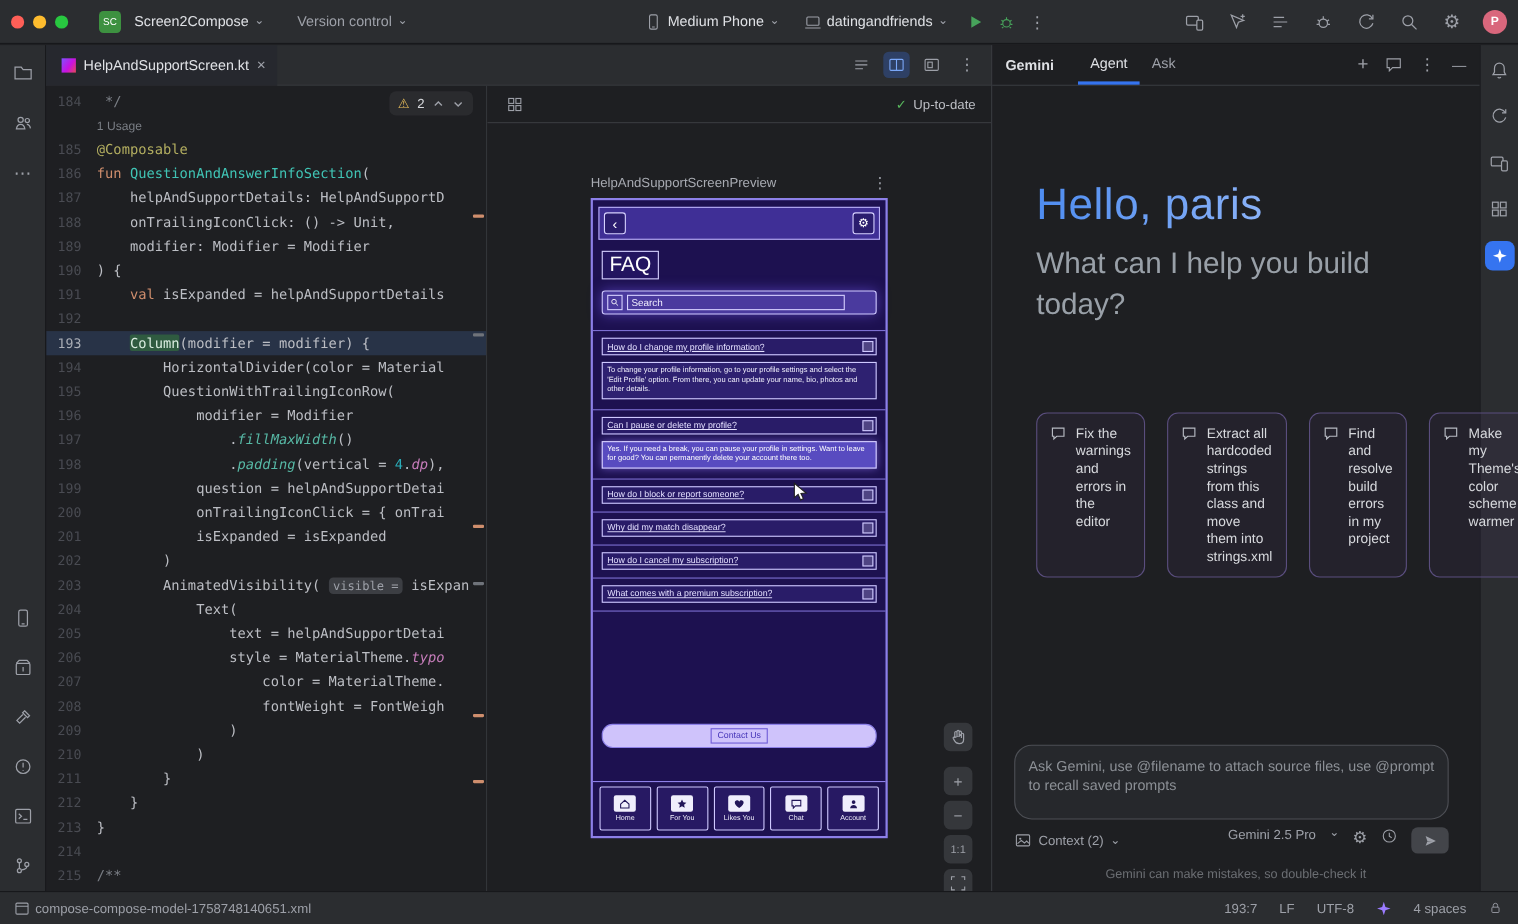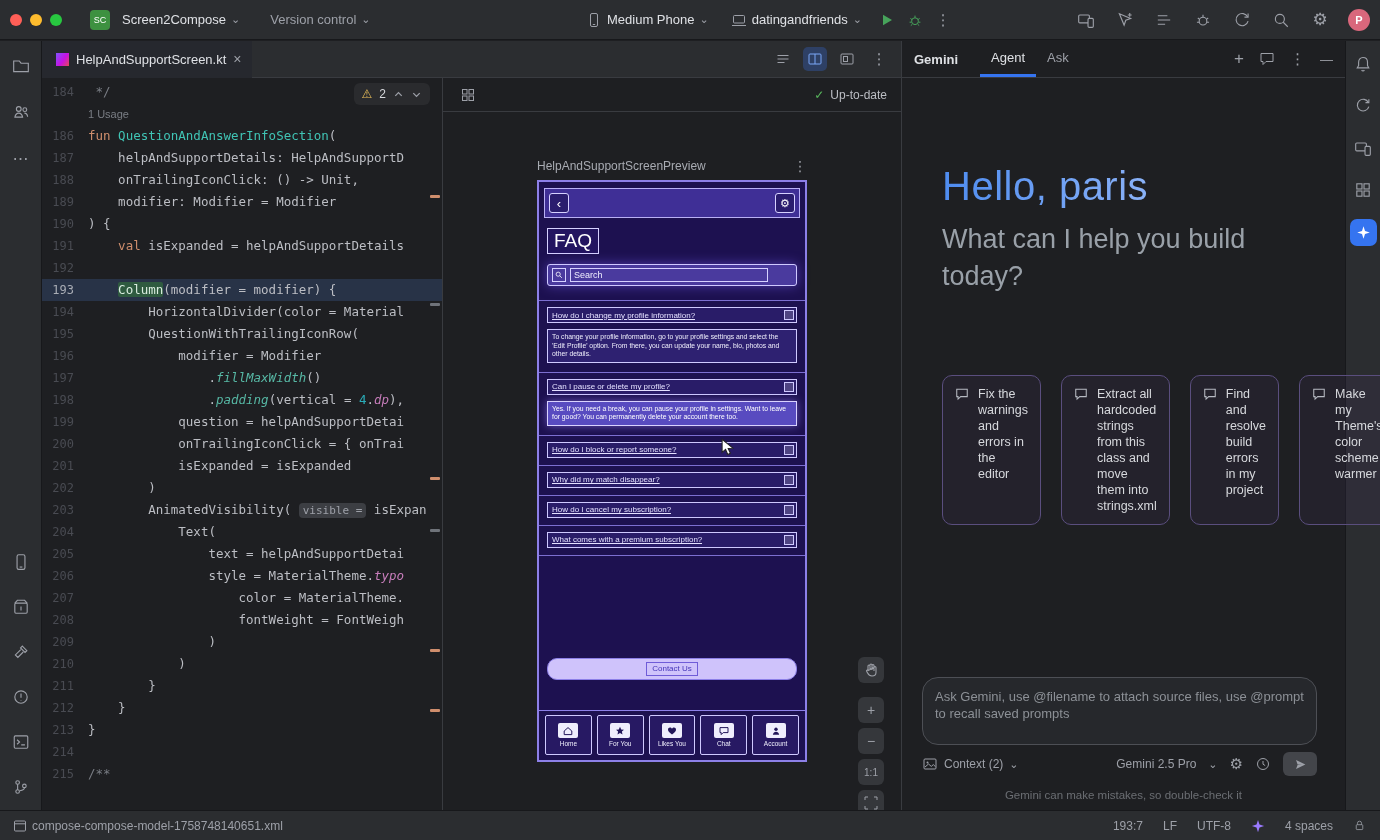--- a/index.html
+++ b/index.html
@@ -110,21 +110,21 @@
   .g-head-icons { margin-left:auto; display:flex; align-items:center; gap:15px; }
   .g-body { position:relative; height:732px; padding-left:40px; }
   .g-greet { padding-top:86px; font-size:40px; letter-spacing:.5px; width:max-content;
              background:linear-gradient(90deg,#4e8cf0,#8ab2f8); -webkit-background-clip:text; background-clip:text; color:transparent; }
   .g-sub { margin-top:12px; font-size:27px; line-height:37px; color:#99a0a8; width:330px; }
   .g-cards { margin-top:80px; display:flex; flex-direction:row; gap:20px; width:222px; }
   .g-card { border:1px solid #5a4e7e; background:rgba(64,52,96,.18); border-radius:10px; padding:10px 12px; display:flex; gap:9px; color:#d7d9dd; font-size:12.5px; line-height:16px; cursor:default; }
   .g-card-ic { color:#b6bac2; flex:none; margin-top:1px; }
   .g-input { position:absolute; left:20px; right:28px; bottom:65px; height:68px; border:1px solid #4d4f55; border-radius:16px; background:#26282c; padding:10px 12px; color:#8c9096; font-size:13px; line-height:17px; cursor:text; }
   .g-bottomrow { position:absolute; left:20px; right:28px; bottom:33px; height:26px; display:flex; align-items:center; gap:6px; color:#9da0a8; font-size:12px; }
-  .g-br-right { margin-left:auto; display:flex; align-items:center; gap:12px; }
+  .g-br-right { margin-left:auto; display:flex; align-items:flex-start; gap:12px; }
   .g-send { width:34px; height:24px; border-radius:6px; border:none; background:#43454a; color:#9da0a8; display:flex; align-items:center; justify-content:center; cursor:default; }
   .g-disclaim { position:absolute; bottom:9px; left:0; right:0; text-align:center; font-size:11.5px; color:#6b6e73; }
   .g-iconbtn { background:none; border:none; color:#9da0a8; font-size:15px; display:flex; align-items:center; justify-content:center; cursor:default; font-family:inherit;}
 
   
   .statusbar { position:absolute; bottom:0; left:0; right:0; height:30px; background:#2b2d30; border-top:1px solid #17181b; display:flex; align-items:center; padding:0 14px 0 12px; font-size:12px; color:#9da0a8; }
   .sb-left { display:flex; align-items:center; gap:8px; }
   .sb-right { margin-left:auto; display:flex; align-items:center; gap:20px; }
   .sb-item { display:flex; align-items:center; gap:4px; cursor:default; }
 </style>
@@ -362,20 +362,21 @@
               </span>
             <span>
                 <svg width="11" height="11" viewBox="0 0 12 12">
                   <path d="M2.5 4.5L6 8l3.5-3.5" fill="none" stroke="#9da0a8" stroke-width="1.4"></path>
                 </svg>
               </span>
           </div>
           <div>
               <div class="cline"><span class="gut">184</span><span class="ctext"><span class="tk-cmt"> */</span></span></div>
               <div class="cline"><span class="gut"></span><span class="ctext"><span class="tk-usage">1 Usage</span></span></div>
+              <div class="cline"><span class="gut">185</span><span class="ctext"><span class="tk-ann">@Composable</span></span></div>
               <div class="cline"><span class="gut">186</span><span class="ctext"><span class="tk-kw">fun </span><span class="tk-fn">QuestionAndAnswerInfoSection</span><span class="tk-plain">(</span></span></div>
               <div class="cline"><span class="gut">187</span><span class="ctext"><span class="tk-plain">    helpAndSupportDetails: HelpAndSupportD</span></span></div>
               <div class="cline"><span class="gut">188</span><span class="ctext"><span class="tk-plain">    onTrailingIconClick: () -&gt; Unit,</span></span></div>
               <div class="cline"><span class="gut">189</span><span class="ctext"><span class="tk-plain">    modifier: Modifier = Modifier</span></span></div>
               <div class="cline"><span class="gut">190</span><span class="ctext"><span class="tk-plain">) {</span></span></div>
               <div class="cline"><span class="gut">191</span><span class="ctext"><span class="tk-plain">    </span><span class="tk-kw">val</span><span class="tk-plain"> isExpanded = helpAndSupportDetails</span></span></div>
               <div class="cline"><span class="gut">192</span><span class="ctext"></span></div>
               <div class="cline active"><span class="gut">193</span><span class="ctext"><span class="tk-plain">    </span><span class="tk-chip">Column</span><span class="tk-plain">(modifier = modifier) {</span></span></div>
               <div class="cline"><span class="gut">194</span><span class="ctext"><span class="tk-plain">        HorizontalDivider(color = Material</span></span></div>
               <div class="cline"><span class="gut">195</span><span class="ctext"><span class="tk-plain">        QuestionWithTrailingIconRow(</span></span></div>

